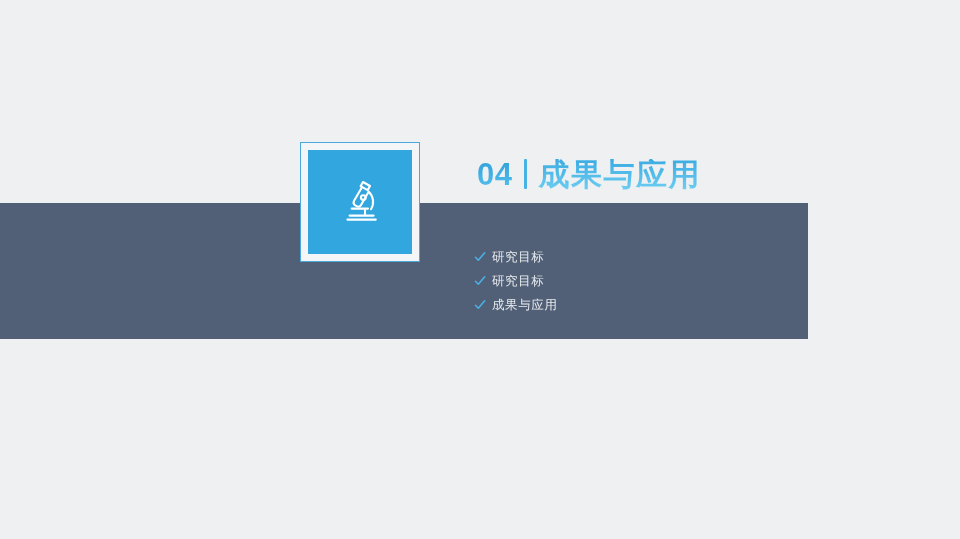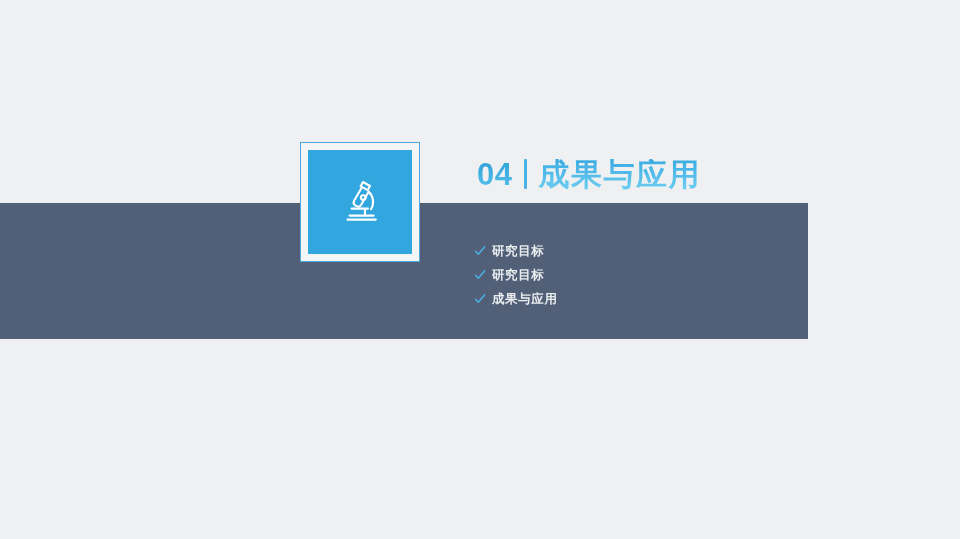--- a/index.html
+++ b/index.html
@@ -104,24 +104,23 @@
   }
 
   
   .bullet-list {
     position: absolute;
     left: 474px;
     top: 239px;
   }
   .bullet-item {
     display: flex;
-    align-items: center;
+    align-items: flex-end;
     height: 24px;
     margin-bottom: 0px;
-    font-weight: bold;
   }
   .check-icon {
     width: 12px;
     height: 12px;
     margin-right: 6px;
     flex: 0 0 12px;
     display: block;
   }
   .bullet-label {
     font-size: 12.5px;

